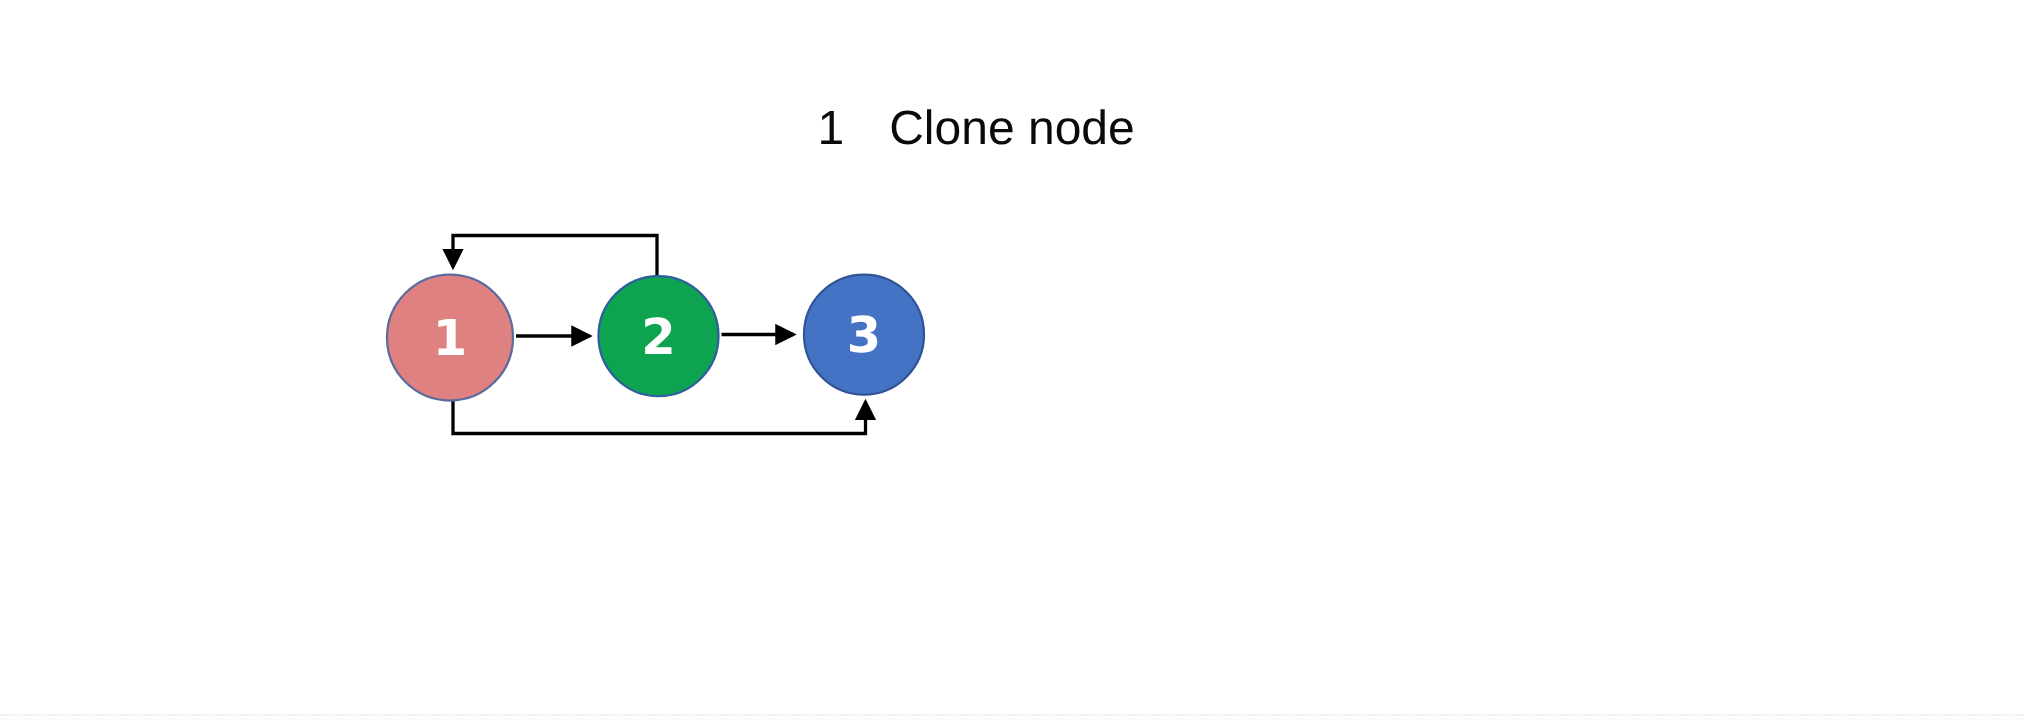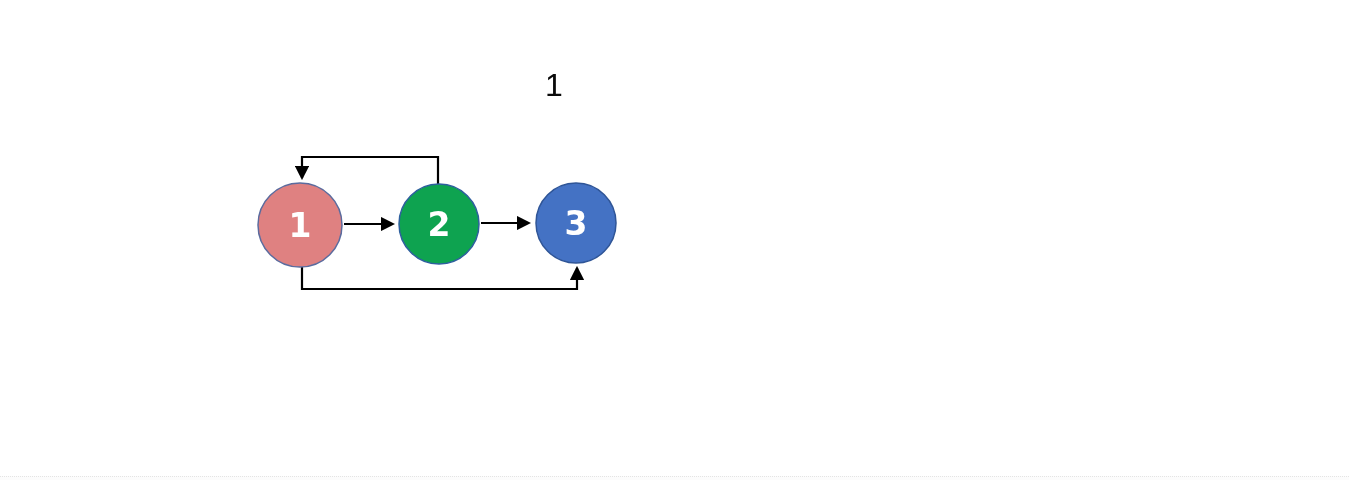--- a/index.html
+++ b/index.html
@@ -57,20 +57,21 @@
     border-top: 1px dotted #e4e4e4;
   }
 </style>
 </head>
 <body>
 
 <div class="page">
 
   <div class="slide-title">
     <span>1</span>
+    <span>Clone node</span>
   </div>
 
   <svg class="diagram-svg" width="1349" height="480" viewBox="0 0 1349 480">
     <defs>
       <marker id="arrowhead" viewBox="0 0 10 10" refX="8.5" refY="5" markerWidth="6.5" markerHeight="6.5" orient="auto-start-reverse">
         <path d="M0,0 L10,5 L0,10 z" fill="#000000"></path>
       </marker>
     </defs>
 
     <g stroke="#000000">

